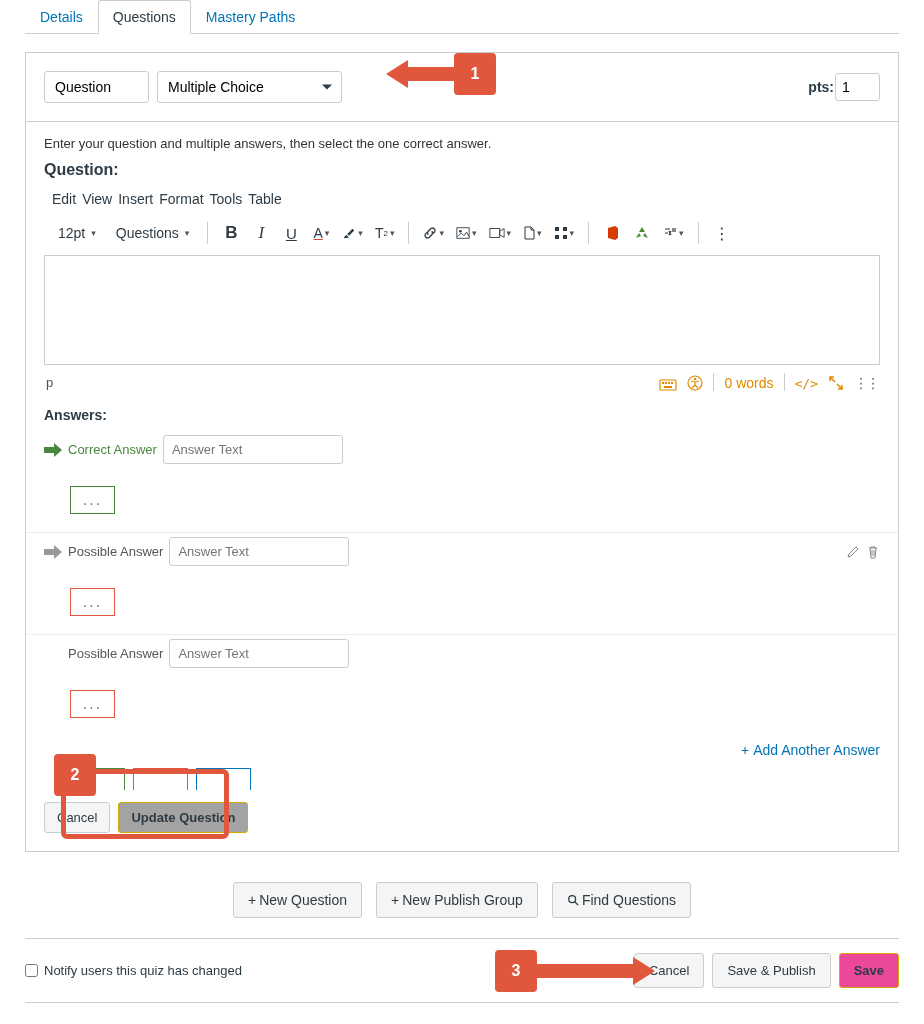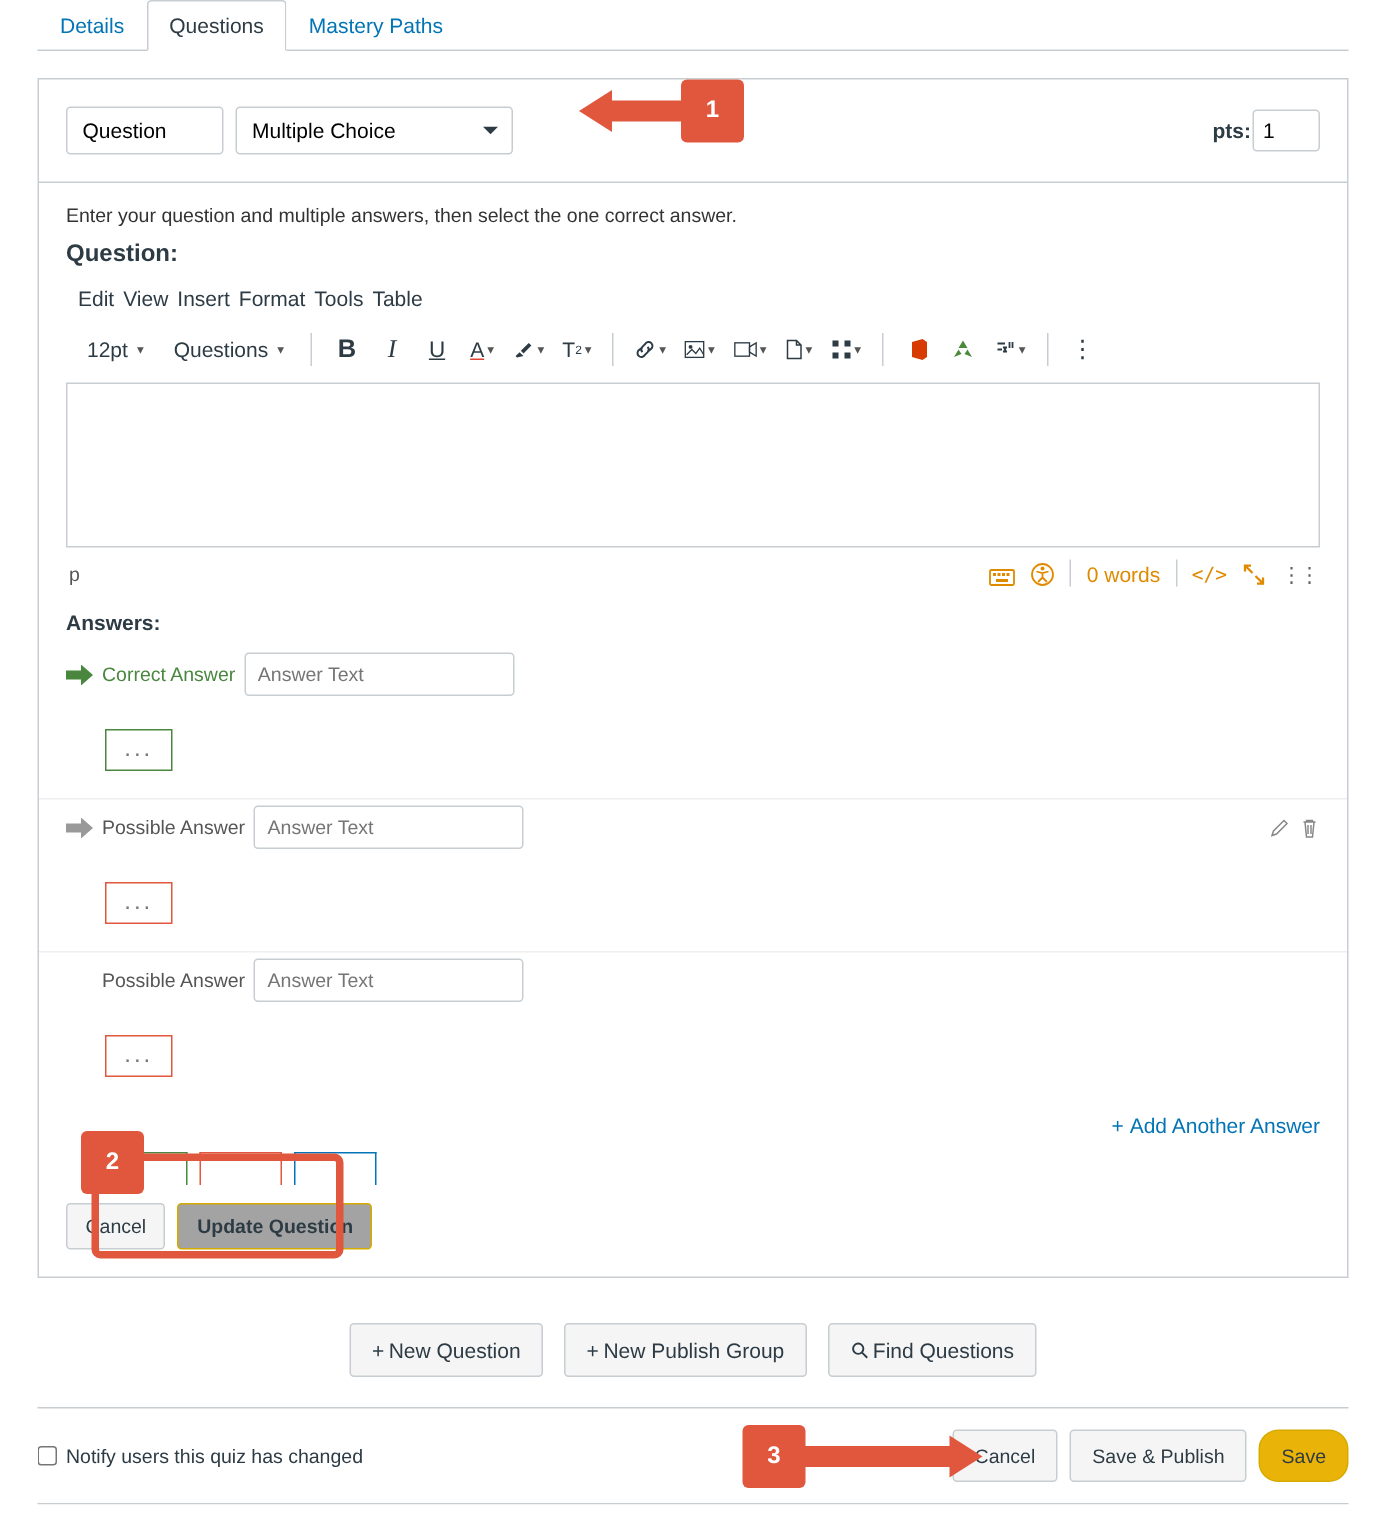--- a/index.html
+++ b/index.html
@@ -86,21 +86,21 @@
   
   
   .bottom-actions { display: flex; justify-content: center; gap: 14px; margin: 30px 0 20px 0; }
   .bottom-actions .btn { padding: 9px 14px; font-size: 14px; }
   .plus { font-weight: normal; margin-right: 3px; }
   
   .final-row { border-top: 1px solid #c7cdd1; border-bottom: 1px solid #c7cdd1; padding: 14px 0; display: flex; align-items: center; position: relative; margin-top: 10px; }
   .notify-wrap { display: flex; align-items: center; gap: 6px; font-size: 13px; }
   .final-right { margin-left: auto; display: flex; gap: 8px; }
   .final-right .btn { padding: 9px 14px; }
-  .btn-save { background: #eab308; border-color: #d6ab00; font-weight: normal; border-radius: 13px; }
+  .btn-save { background: #ec4899; border-color: #d6ab00; font-weight: bold; }
   
   .callout-3 { width: 42px; height: 42px; left: 470px; top: 50%; transform: translateY(-50%); }
   .callout-arrow-3 { position: absolute; left: 510px; top: 50%; transform: translateY(-50%); width: 120px; height: 24px; z-index: 9; }
   .arrow-body-3 { position: absolute; left: 0; top: 5px; width: 100px; height: 14px; background: #E0573E; }
   .arrow-head-3 { position: absolute; right: 0; top: -2px; width: 0; height: 0; border-top: 14px solid transparent; border-bottom: 14px solid transparent; border-left: 22px solid #E0573E; }
   
   svg { display: block; }
 </style>
 </head>
 <body>

